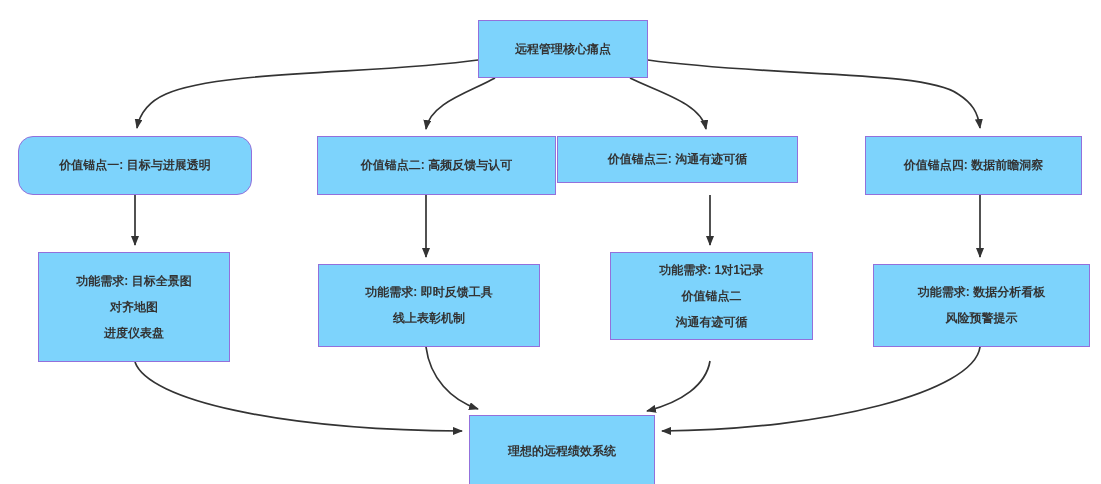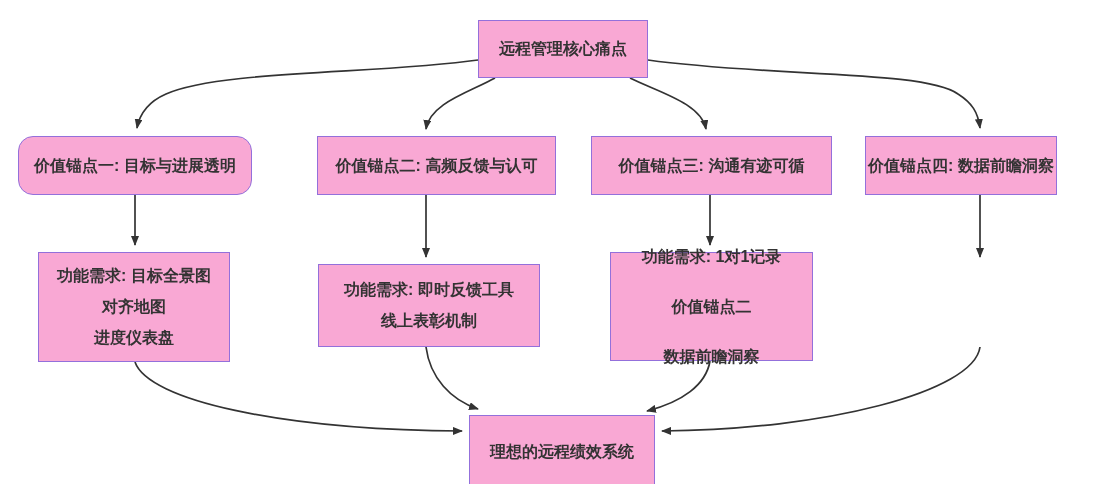--- a/index.html
+++ b/index.html
@@ -7,42 +7,42 @@
     position:relative;
     width:1101px;height:484px;
     background:#ffffff;
     font-family:"Liberation Sans","DejaVu Sans",sans-serif;
     overflow:hidden;
   }
   #edge-layer{position:absolute;left:0;top:0;width:1101px;height:484px;}
   .node{
     position:absolute;
     box-sizing:border-box;
-    background:#f9a8d4;
+    background:#7dd3fc;
     border:1.5px solid #9370DB;
     color:#333333;
     display:flex;
     flex-direction:column;
     align-items:center;
     justify-content:center;
     text-align:center;
-    font-size:16px;
+    font-size:12px;
     font-weight:600;
     line-height:1.25;
   }
   .node .line{display:block;}
   .multi .line{margin:5.5px 0;}
   #node-root    {left:478px;top:20px; width:170px;height:58px;}
   #node-anchor1 {left:18px; top:136px;width:234px;height:59px;border-radius:15px;}
   #node-anchor2 {left:317px;top:136px;width:239px;height:59px;}
-  #node-anchor3 {left:591px;top:136px;width:241px;height:59px;}
-  #node-anchor4 {left:865px;top:136px;width:192px;height:59px;justify-content:center;}
+  #node-anchor3 {left:557px;top:136px;width:241px;height:47px;}
+  #node-anchor4 {left:865px;top:136px;width:217px;height:59px;justify-content:center;}
   #node-feature1{left:38px; top:252px;width:192px;height:110px;}
   #node-feature2{left:318px;top:264px;width:222px;height:83px;}
-  #node-feature3{left:610px;top:252px;width:203px;height:109px;gap:19px;}
+  #node-feature3{left:610px;top:252px;width:203px;height:88px;}
   #node-feature4{left:873px;top:264px;width:217px;height:83px;}
   #node-sink    {left:469px;top:415px;width:186px;height:73px;}
   .edge{fill:none;stroke:#333333;stroke-width:1.7px;}
 </style>
 </head>
 <body>
 
 <div id="canvas">
 
   <svg id="edge-layer" width="1101" height="484" viewBox="0 0 1101 484" xmlns="http://www.w3.org/2000/svg">
@@ -87,20 +87,24 @@
     <span class="line">对齐地图</span>
     <span class="line">进度仪表盘</span>
   </div>
   <div id="node-feature2" class="node multi">
     <span class="line">功能需求: 即时反馈工具</span>
     <span class="line">线上表彰机制</span>
   </div>
   <div id="node-feature3" class="node multi">
     <span class="line">功能需求: 1对1记录</span>
     <span class="line">价值锚点二</span>
-    <span class="line">数据前瞻洞察</span>
+    <span class="line">沟通有迹可循</span>
+  </div>
+  <div id="node-feature4" class="node multi">
+    <span class="line">功能需求: 数据分析看板</span>
+    <span class="line">风险预警提示</span>
   </div>
 
   <div id="node-sink" class="node">
     <span class="line">理想的远程绩效系统</span>
   </div>
 
 </div>
 
 </body></html>

